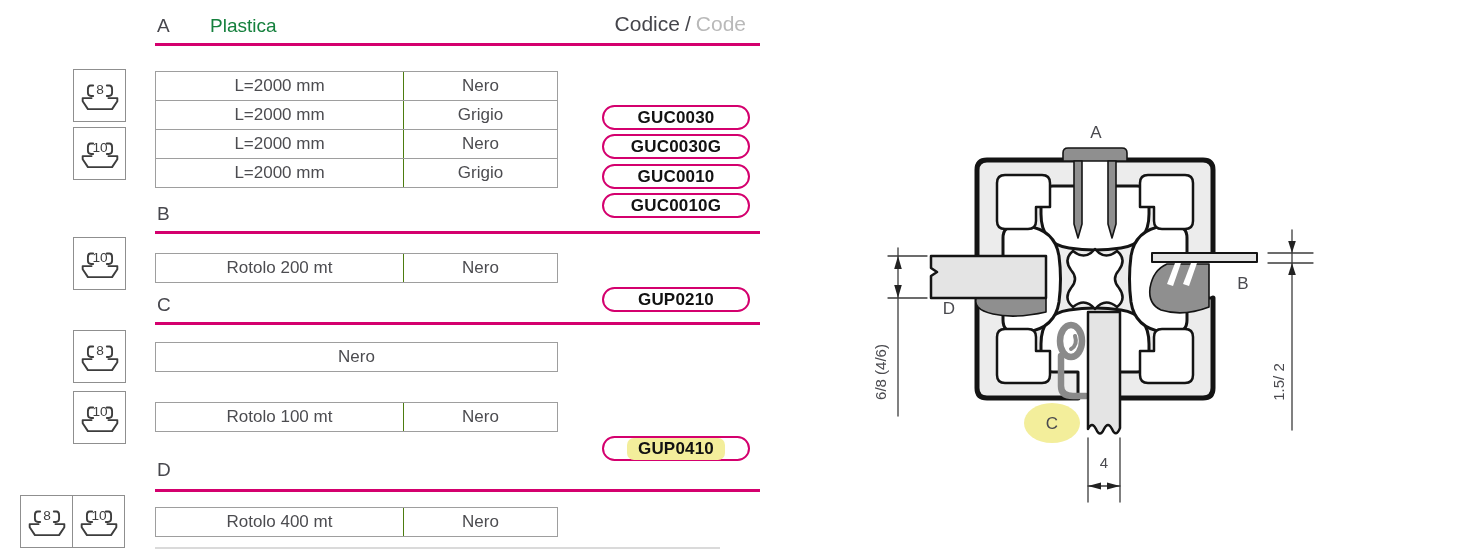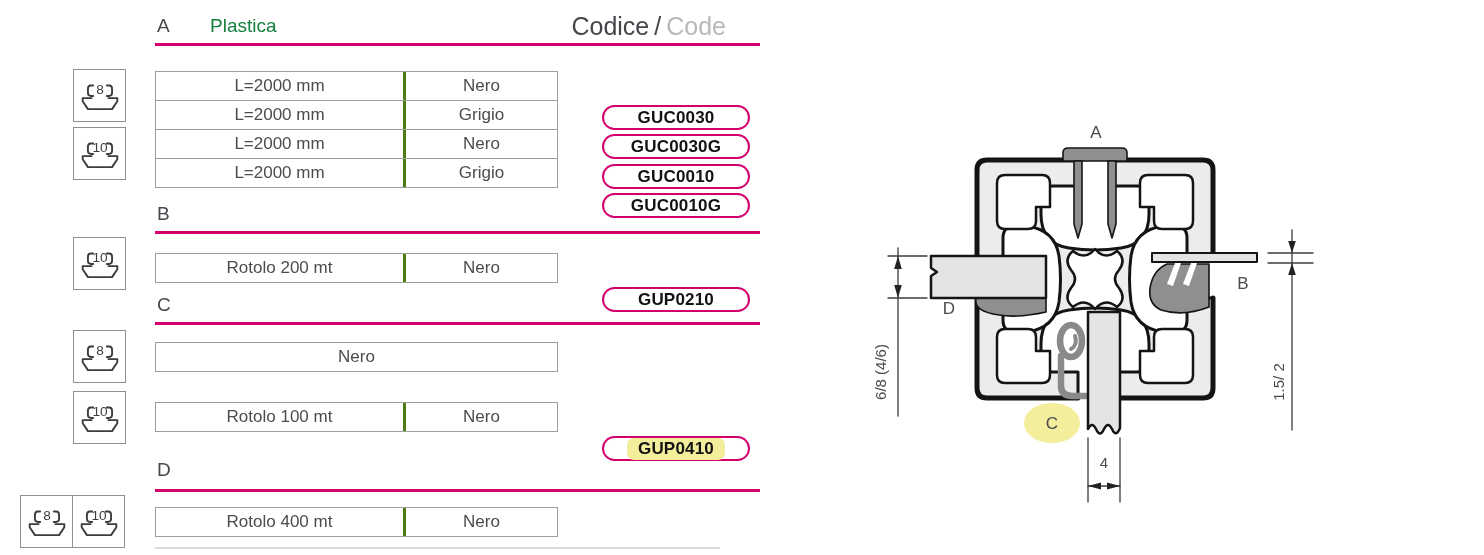--- a/index.html
+++ b/index.html
@@ -1,27 +1,27 @@
 <!DOCTYPE html>
 <html><head>
 <meta charset="utf-8">
 <style>
   html,body{margin:0;padding:0;background:#fff;}
   .stage{position:relative;width:1484px;height:555px;background:#ffffff;overflow:hidden;
          font-family:"Liberation Sans",sans-serif;}
   
   .sec-letter{position:absolute;font-size:19px;color:#47474d;}
   .sec-title{position:absolute;font-size:19px;color:#15803d;}
-  .codehead{position:absolute;top:12px;left:430px;width:296px;text-align:right;font-size:25px;color:#45454b;}
+  .codehead{position:absolute;top:12px;left:450px;width:296px;text-align:right;font-size:21px;color:#45454b;}
   .codehead .sep{margin:0 5px;color:#45454b;}
   .codehead .en{color:#b9b9b9;}
   .rule{position:absolute;left:155px;width:605px;height:3px;background:#d4006e;}
   .row{position:absolute;left:155px;width:403px;height:30px;display:flex;box-sizing:border-box;
        border:1px solid #9e9e9e;background:#fff;font-size:17px;color:#4c4c50;}
-  .row .c1{width:247px;border-right:3px solid #4d7c0f;display:flex;align-items:center;justify-content:center;}
+  .row .c1{width:247px;border-right:1px solid #4d7c0f;display:flex;align-items:center;justify-content:center;}
   .row .c2{flex:1;display:flex;align-items:center;justify-content:center;}
   .badge{position:absolute;left:602px;width:148px;height:25px;box-sizing:border-box;background:#fff;
          border:2px solid #d4006e;border-radius:13px;display:flex;align-items:center;justify-content:center;
          font-size:17px;font-weight:700;color:#121212;letter-spacing:.2px;margin-top:32px;}
   .badge.hl .txt{background:#f3ee9b;border-radius:7px;padding:1px 11px;}
   .iconbox{position:absolute;width:53px;height:53px;box-sizing:border-box;border:1px solid #8f8f8f;
            background:#fff;display:flex;align-items:center;justify-content:center;}
   .croprule{position:absolute;left:155px;top:547px;width:565px;height:2px;background:#dadada;}
   
   .diagram{position:absolute;left:855px;top:98px;}

